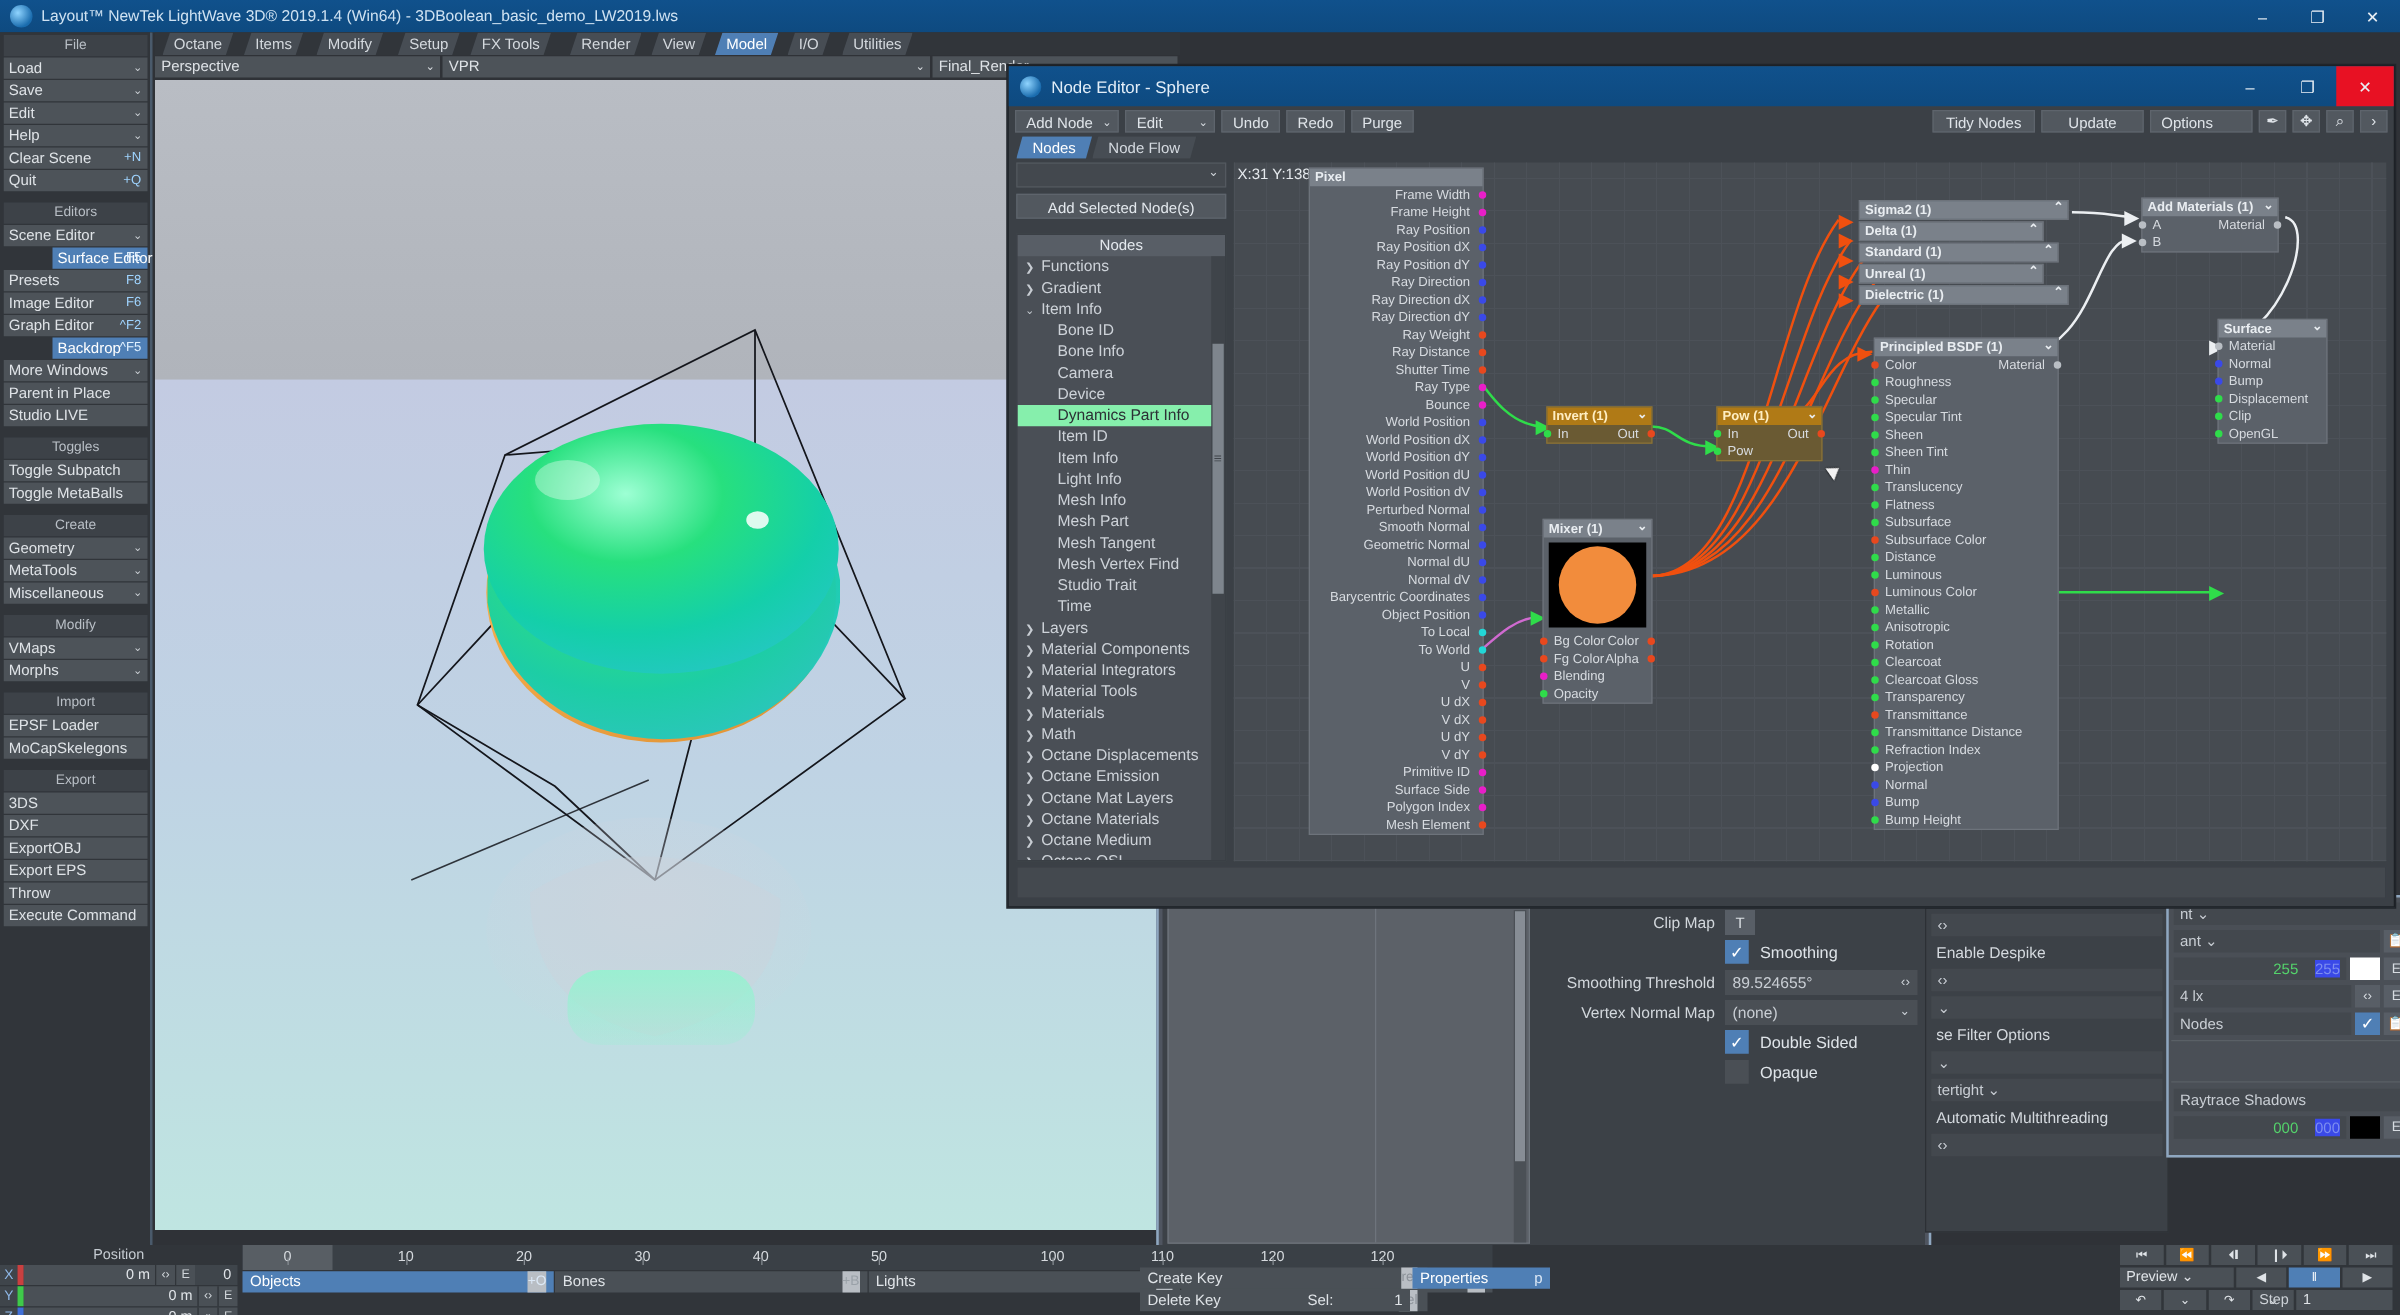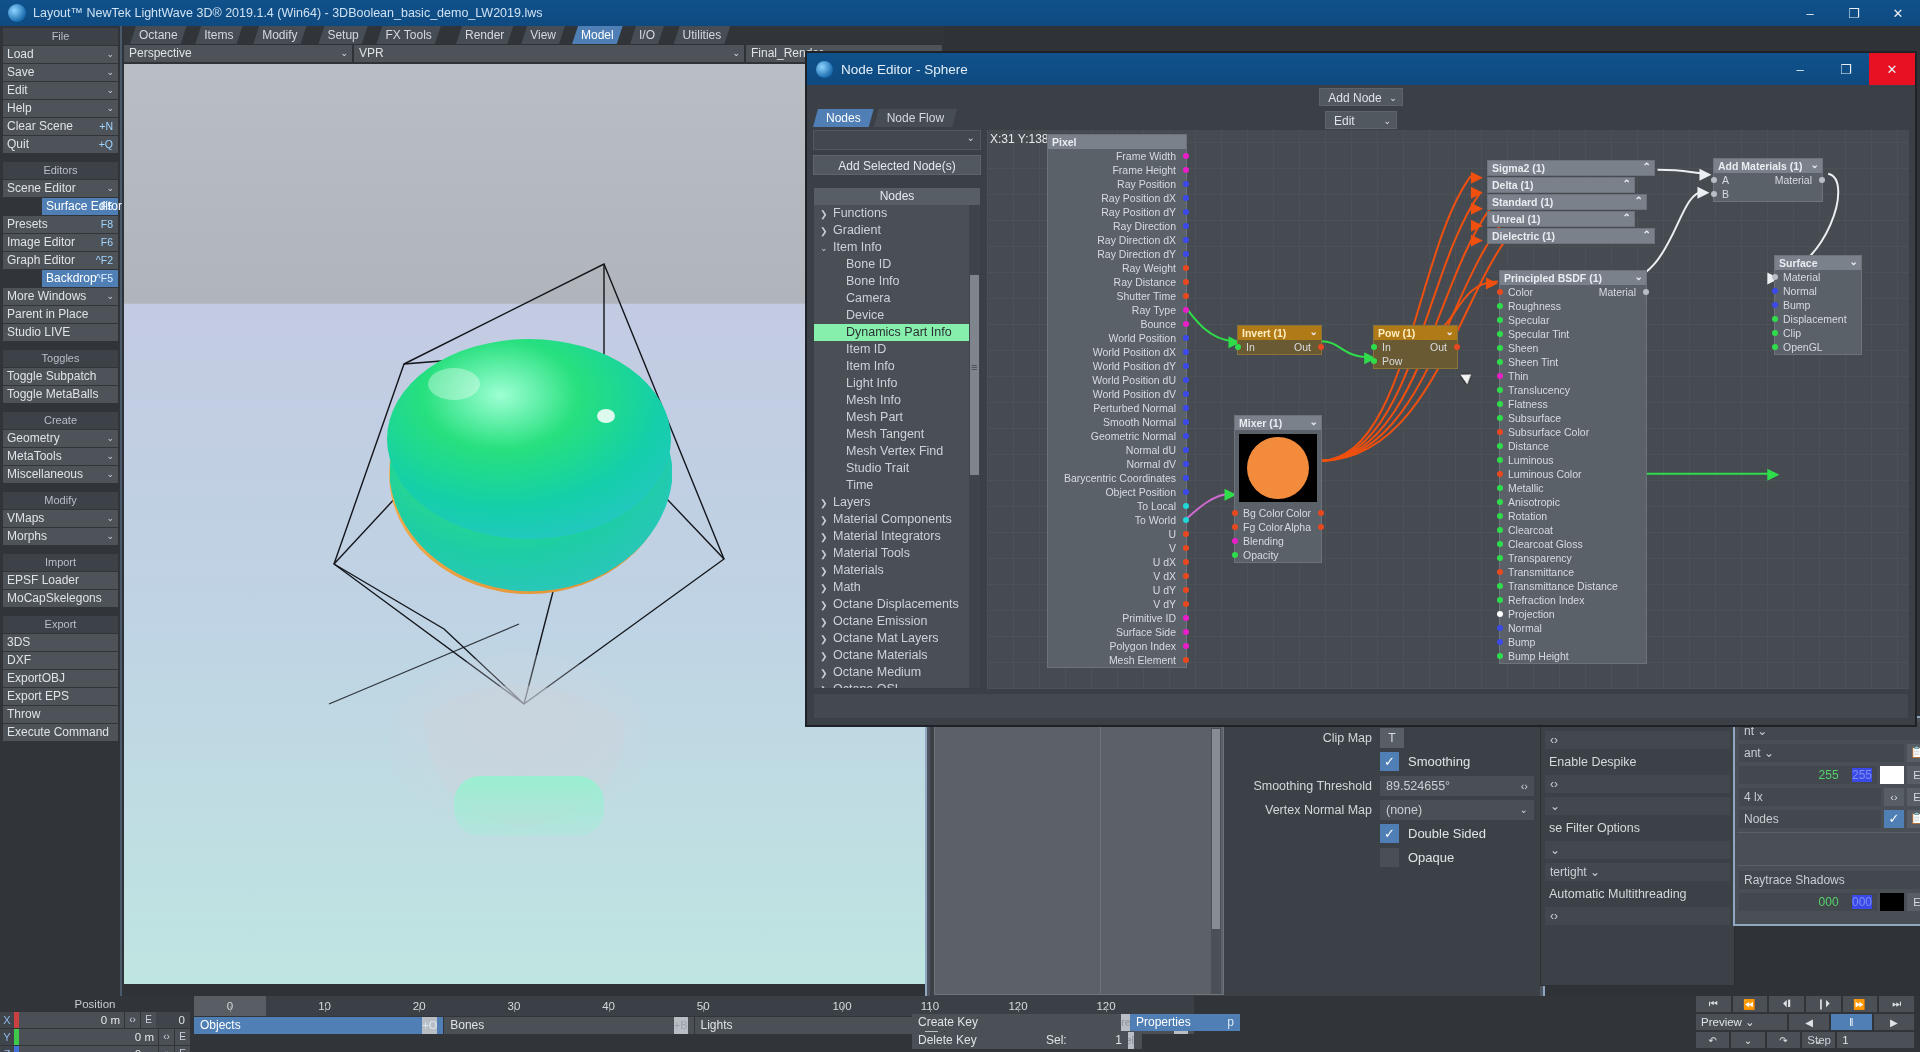--- a/index.html
+++ b/index.html
@@ -153,21 +153,21 @@
   .nw-title {
     height:32px; background:linear-gradient(#10518c,#0e4a80);
     display:flex; align-items:center; color:#e3eef8; font-size:13.5px;
   }
   .nw-title .ic { width:17px;height:17px;margin:0 8px 0 9px;border-radius:50%;
     background:radial-gradient(circle at 35% 35%,#8fd4ff,#1a6cae 70%); flex:none;}
   .nw-title .t { flex:1; }
   .nw-wb { width:46px;height:32px;display:flex;align-items:center;justify-content:center;color:#e8eef4;font-size:13px;}
   .nw-wb.cl { background:#e81123; }
 
-  .nw-toolbar { height:24px; display:flex; align-items:center; padding:3px 5px; gap:5px;flex-direction:column; }
+  .nw-toolbar { height:24px; display:flex; align-items:center; padding:3px 5px; gap:5px; }
   .nbtn {
     height:18px; line-height:18px; background:#52585f; color:#dfe4e9;
     padding:0 8px; font-size:12px; position:relative; border:1px solid #5e646c;
   }
   .nbtn.dd { padding-right:20px; min-width:72px; }
   .nbtn .chev { position:absolute; right:5px; top:0; font-size:9px; }
   .nbtn.sq { width:22px; padding:0; display:flex; align-items:center; justify-content:center; }
   .nw-toolbar .spacer { flex:1; }
 
   .nw-tabs { display:flex; height:18px; padding-left:6px; }
@@ -518,21 +518,21 @@
         <div class="nbtn dd">
           <span>Edit</span>
           <span class="chev">⌄</span>
         </div>
         <div class="nbtn">Undo</div>
         <div class="nbtn">Redo</div>
         <div class="nbtn">Purge</div>
         <div class="spacer"></div>
         <div class="nbtn" style="min-width:82px;text-align:center">Tidy Nodes</div>
         <div class="nbtn" style="min-width:82px;text-align:center">Update</div>
-        <div class="nbtn" style="min-width:82px;text-align:right">Options</div>
+        <div class="nbtn" style="min-width:82px;text-align:left">Options</div>
         <div class="nbtn sq">✒</div>
         <div class="nbtn sq">✥</div>
         <div class="nbtn sq">⌕</div>
         <div class="nbtn sq">›</div>
       </div>
 
       <div class="nw-tabs" id="nwtabs">
           <div class="ntab active"><span>Nodes</span></div>
           <div class="ntab"><span>Node Flow</span></div>
         </div>

